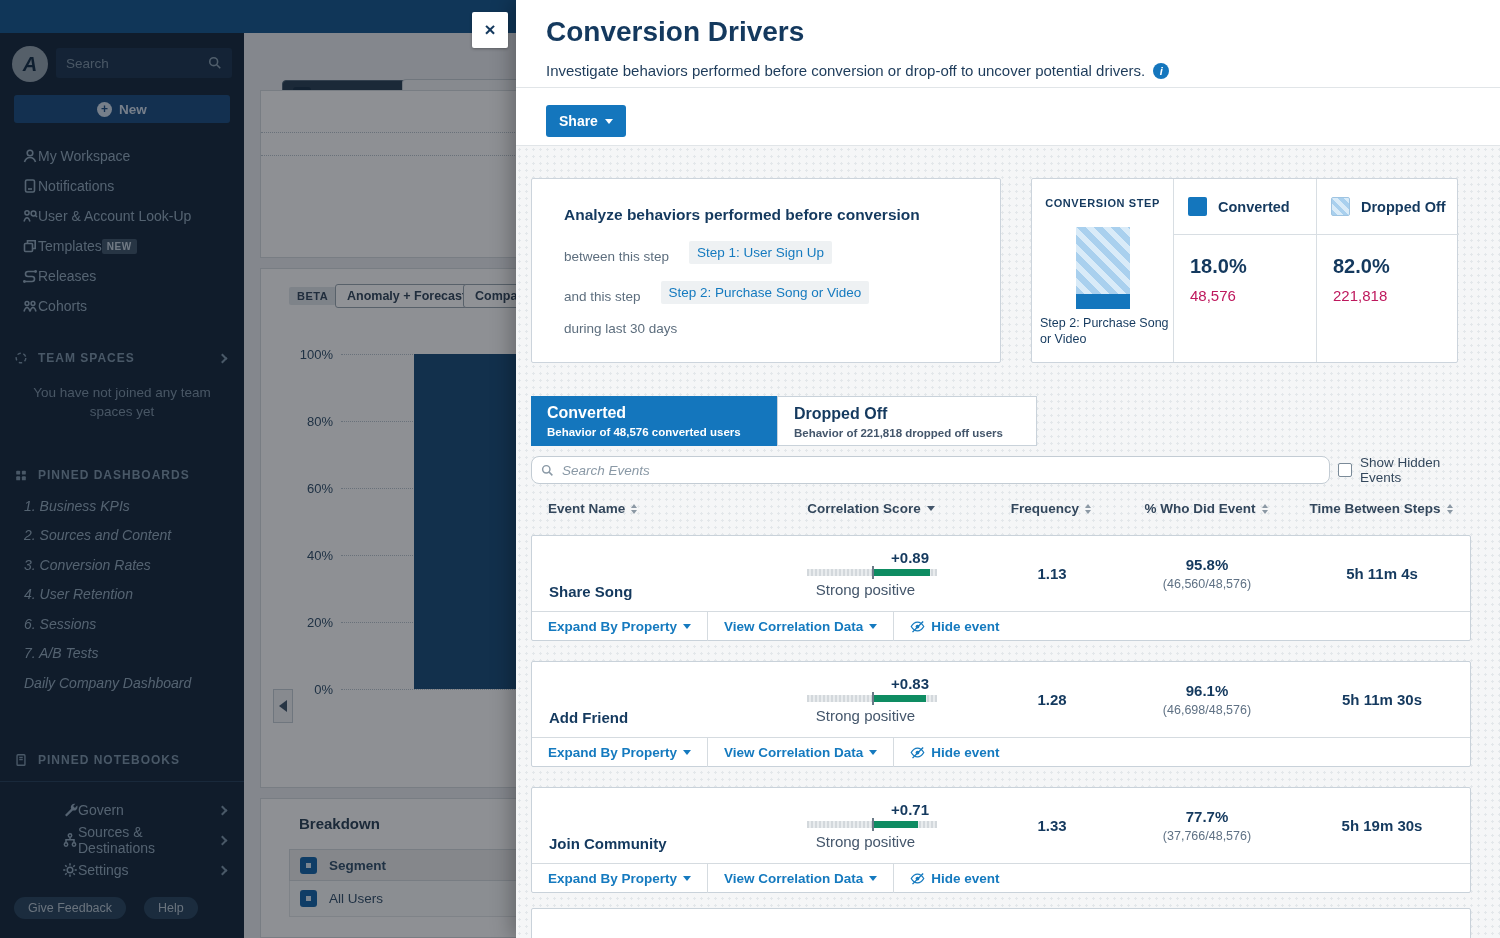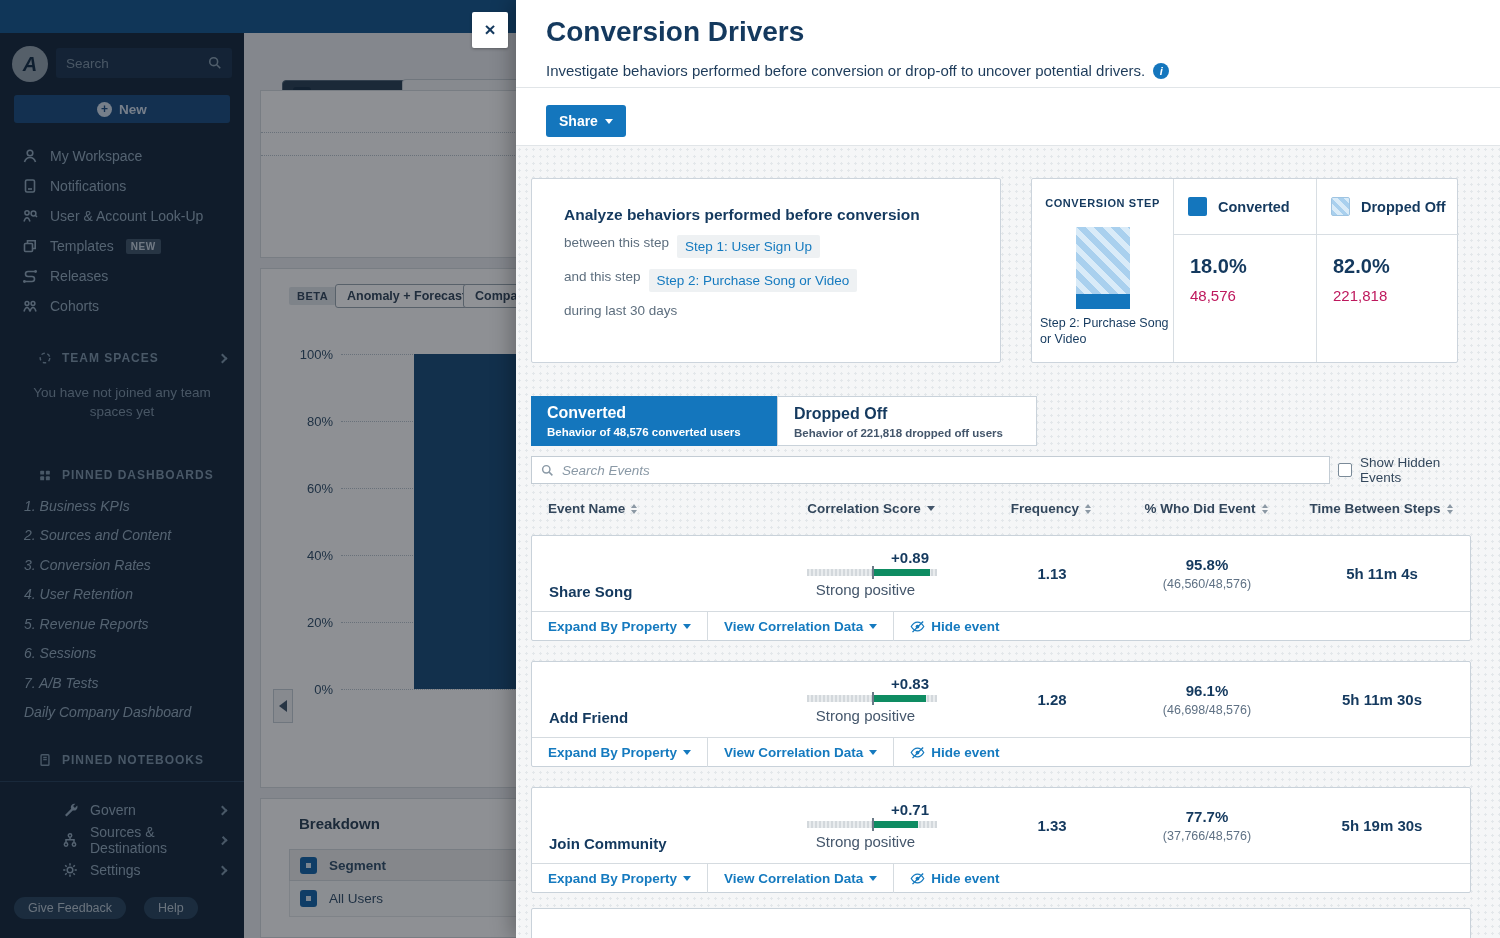--- a/index.html
+++ b/index.html
@@ -12,24 +12,24 @@
   .sidebar { position:absolute; top:33px; left:0; width:244px; bottom:0; background:#16293d; }
   .main-bg { position:absolute; top:33px; left:244px; right:0; bottom:0; background:#e9ecee; }
 
   
   .sb-logo { position:absolute; top:13px; left:12px; width:36px; height:36px; border-radius:50%; background:#94a2ae; color:#132c44; font-weight:bold; font-style:italic; font-size:20px; display:flex; align-items:center; justify-content:center; }
   .sb-search { position:absolute; top:15px; left:56px; width:176px; height:30px; background:#1e3650; border-radius:3px; display:flex; align-items:center; padding:0 10px; color:#7e93a6; font-size:13.5px; }
   .sb-search .grow { flex:1; }
   .sb-new { position:absolute; top:62px; left:14px; width:216px; height:28px; background:#1d4d80; border-radius:3px; color:#cfdcea; font-size:13.5px; font-weight:bold; display:flex; align-items:center; justify-content:center; gap:7px; }
   .plus-circle { width:15px; height:15px; border-radius:50%; background:#cfdcea; color:#1d4d80; font-size:12px; font-weight:bold; display:flex; align-items:center; justify-content:center; line-height:1; }
   .sb-nav { position:absolute; top:108px; left:0; right:0; }
-  .sb-item { height:30px; display:flex; align-items:center; gap:12px; padding-left:22px; color:#93a9bc; font-size:14px; }
+  .sb-item { height:30px; display:flex; align-items:center; padding-left:22px; color:#93a9bc; font-size:14px; }
   .sb-item svg { flex:none; }
   .badge-new { background:#41566b; color:#c7d4df; font-size:10px; font-weight:bold; padding:2px 5px; border-radius:2px; letter-spacing:.5px; }
-  .sb-sect { position:absolute; left:0; right:0; display:flex; align-items:center; gap:10px; padding-left:14px; color:#7e95a9; font-size:12px; font-weight:bold; letter-spacing:1px;margin-left:24px; }
+  .sb-sect { position:absolute; left:0; right:0; display:flex; align-items:center; gap:10px; padding-left:14px; color:#7e95a9; font-size:12px; font-weight:bold; letter-spacing:1px; }
   .sb-sect .grow { flex:1; }
   .chev-r { width:7px; height:7px; border-top:2px solid #7e95a9; border-right:2px solid #7e95a9; transform:rotate(45deg); margin-right:18px; }
   .sb-empty { position:absolute; top:350px; left:22px; right:22px; text-align:center; color:#7d92a5; font-size:13.5px; line-height:19px; }
   .sb-dashlist { position:absolute; top:458px; left:0; right:0; }
   .sb-dashitem { height:29.5px; display:flex; align-items:center; padding-left:24px; color:#93a9bc; font-size:14px;font-style:italic; }
   .sb-divider { position:absolute; top:748px; left:0; right:0; border-top:1px solid #27415a; }
   .sb-bottom { position:absolute; top:762px; left:0; right:0; }
   .sb-bottom .sb-item { justify-content:flex-start;margin-left:40px; }
   .sb-bottom .grow { flex:1; }
   .sb-foot { position:absolute; top:864px; left:14px; display:flex; gap:18px; }
@@ -67,21 +67,21 @@
   .m-title { position:absolute; top:16px; left:30px; font-size:28px; font-weight:bold; color:#14395e; }
   .m-sub { position:absolute; top:62px; left:30px; font-size:15px; color:#1d3b5a; display:flex; align-items:center; gap:8px; }
   .info-i { width:16px; height:16px; border-radius:50%; background:#1476bd; color:#fff; font-size:11px; font-weight:bold; display:inline-flex; align-items:center; justify-content:center; font-style:italic; }
   .m-sharebar { position:absolute; top:89px; left:0; right:0; height:57px; background:#fff; border-bottom:1px solid #e1e5e8; }
   .share-btn { position:absolute; top:16px; left:30px; height:32px; background:#1476bd; border:none; border-radius:3px; color:#fff; font-size:14px; font-weight:bold; display:flex; align-items:center; gap:7px; padding:0 13px; cursor:pointer; font-family:inherit; }
   .caret { display:inline-block; width:0; height:0; border-left:4px solid transparent; border-right:4px solid transparent; border-top:5px solid currentColor; }
   .m-body { position:absolute; top:146px; left:0; right:0; bottom:0; overflow:hidden; background-color:#f5f6f7; background-image:radial-gradient(#e3e7ea 1px, transparent 1.2px); background-size:7px 7px; }
 
   .analyze-card { position:absolute; top:32px; left:15px; width:470px; height:185px; background:#fff; border:1px solid #ccd4dc; border-radius:2px; }
   .an-head { margin:27px 0 0 32px; font-size:15.5px; font-weight:600; color:#14395e; }
-  .an-row { margin:11px 0 0 32px; font-size:13.5px; color:#5d6e7e; display:flex; align-items:flex-start; gap:8px; }
+  .an-row { margin:17px 0 0 32px; font-size:13.5px; color:#5d6e7e; display:flex; align-items:flex-end; gap:20px; }
   .chip { background:#eef1f3; border-radius:2px; padding:4px 8px; color:#157abf; font-size:13.5px; font-weight:500; cursor:pointer; }
 
   .conv-card { position:absolute; top:32px; left:515px; width:427px; height:185px; background:#fff; border:1px solid #ccd4dc; border-radius:2px; display:grid; grid-template-columns:142px 143px 142px; }
   .conv-col { position:relative; border-right:1px solid #d8dee3; }
   .conv-col:last-child { border-right:none; }
   .cs-head { text-align:center; margin-top:18px; font-size:11px; font-weight:bold; letter-spacing:.6px; color:#14395e; }
   .cs-bar { position:absolute; top:48px; left:44px; width:54px; height:82px; display:flex; flex-direction:column; }
   .hatch { background:repeating-linear-gradient(45deg,#a9d0ee 0 6px,#d9ebf8 6px 12px); }
   .cs-bar .drop { flex:1; }
   .cs-bar .conv { background:#1476bd; }
@@ -96,21 +96,21 @@
 
   .tabs { position:absolute; top:250px; left:15px; display:flex; }
   .tab { height:50px; padding:8px 16px 0 16px; cursor:pointer; }
   .tab.active { width:246px; background:#1476bd; color:#fff; }
   .tab.inactive { width:260px; background:#fff; border:1px solid #c9d2da; color:#14395e; }
   .tab-title { font-size:16px; font-weight:bold; }
   .tab-sub { font-size:11.5px; font-weight:bold; margin-top:4px; }
   .tab.inactive .tab-sub { color:#44566b; }
 
   .search-row { position:absolute; top:310px; left:15px; right:16px; height:28px; display:flex; align-items:center; }
-  .search-box { width:806px; height:28px; background:#fff; border:1px solid #c3ccd4; border-radius:0; display:flex; align-items:center; padding:0 9px; gap:8px; }
+  .search-box { width:806px; height:28px; background:#fff; border:1px solid #c3ccd4; border-radius:8px; display:flex; align-items:center; padding:0 9px; gap:8px; }
   .search-box input { border:none; outline:none; flex:1; font-size:13.5px; font-style:italic; color:#44566b; font-family:inherit; background:transparent; }
   .search-box input::placeholder { color:#8a99a6; }
   .hidden-ev { margin-left:8px; display:flex; align-items:center; gap:8px; font-size:13.5px; color:#33475c; }
   .checkbox { width:14px; height:14px; border:1px solid #7a8a98; border-radius:2px; background:#fff; cursor:pointer; }
 
   .grid5 { display:grid; grid-template-columns:230px 220px 140px 170px 180px; }
   .thead { position:absolute; top:355px; left:15px; width:940px; }
   .th { font-size:13.5px; font-weight:bold; color:#33475c; display:flex; align-items:center; justify-content:center; gap:6px; }
   .th.first { justify-content:flex-start; padding-left:17px; }
   .sort { display:inline-flex; flex-direction:column; gap:2px; }
@@ -225,21 +225,20 @@
             <rect x="2.5" y="9.5" width="4.5" height="4.5" rx="1"></rect>
             <rect x="9" y="9.5" width="4.5" height="4.5" rx="1"></rect>
           </svg>
         <span>PINNED DASHBOARDS</span>
       </div>
       <div class="sb-dashlist">
         <div class="sb-dashitem">1. Business KPIs</div>
         <div class="sb-dashitem">2. Sources and Content</div>
         <div class="sb-dashitem">3. Conversion Rates</div>
         <div class="sb-dashitem">4. User Retention</div>
-        <div class="sb-dashitem">5. Revenue Reports</div>
         <div class="sb-dashitem">6. Sessions</div>
         <div class="sb-dashitem">7. A/B Tests</div>
         <div class="sb-dashitem">Daily Company Dashboard</div>
       </div>
 
       <div class="sb-sect" style="top:720px">
         <svg width="14" height="14" viewBox="0 0 16 16" fill="none" stroke="#7e95a9" stroke-width="1.6">
             <rect x="3.5" y="2" width="9" height="12" rx="1"></rect>
             <path d="M6 5h4M6 7.5h4"></path>
           </svg>

